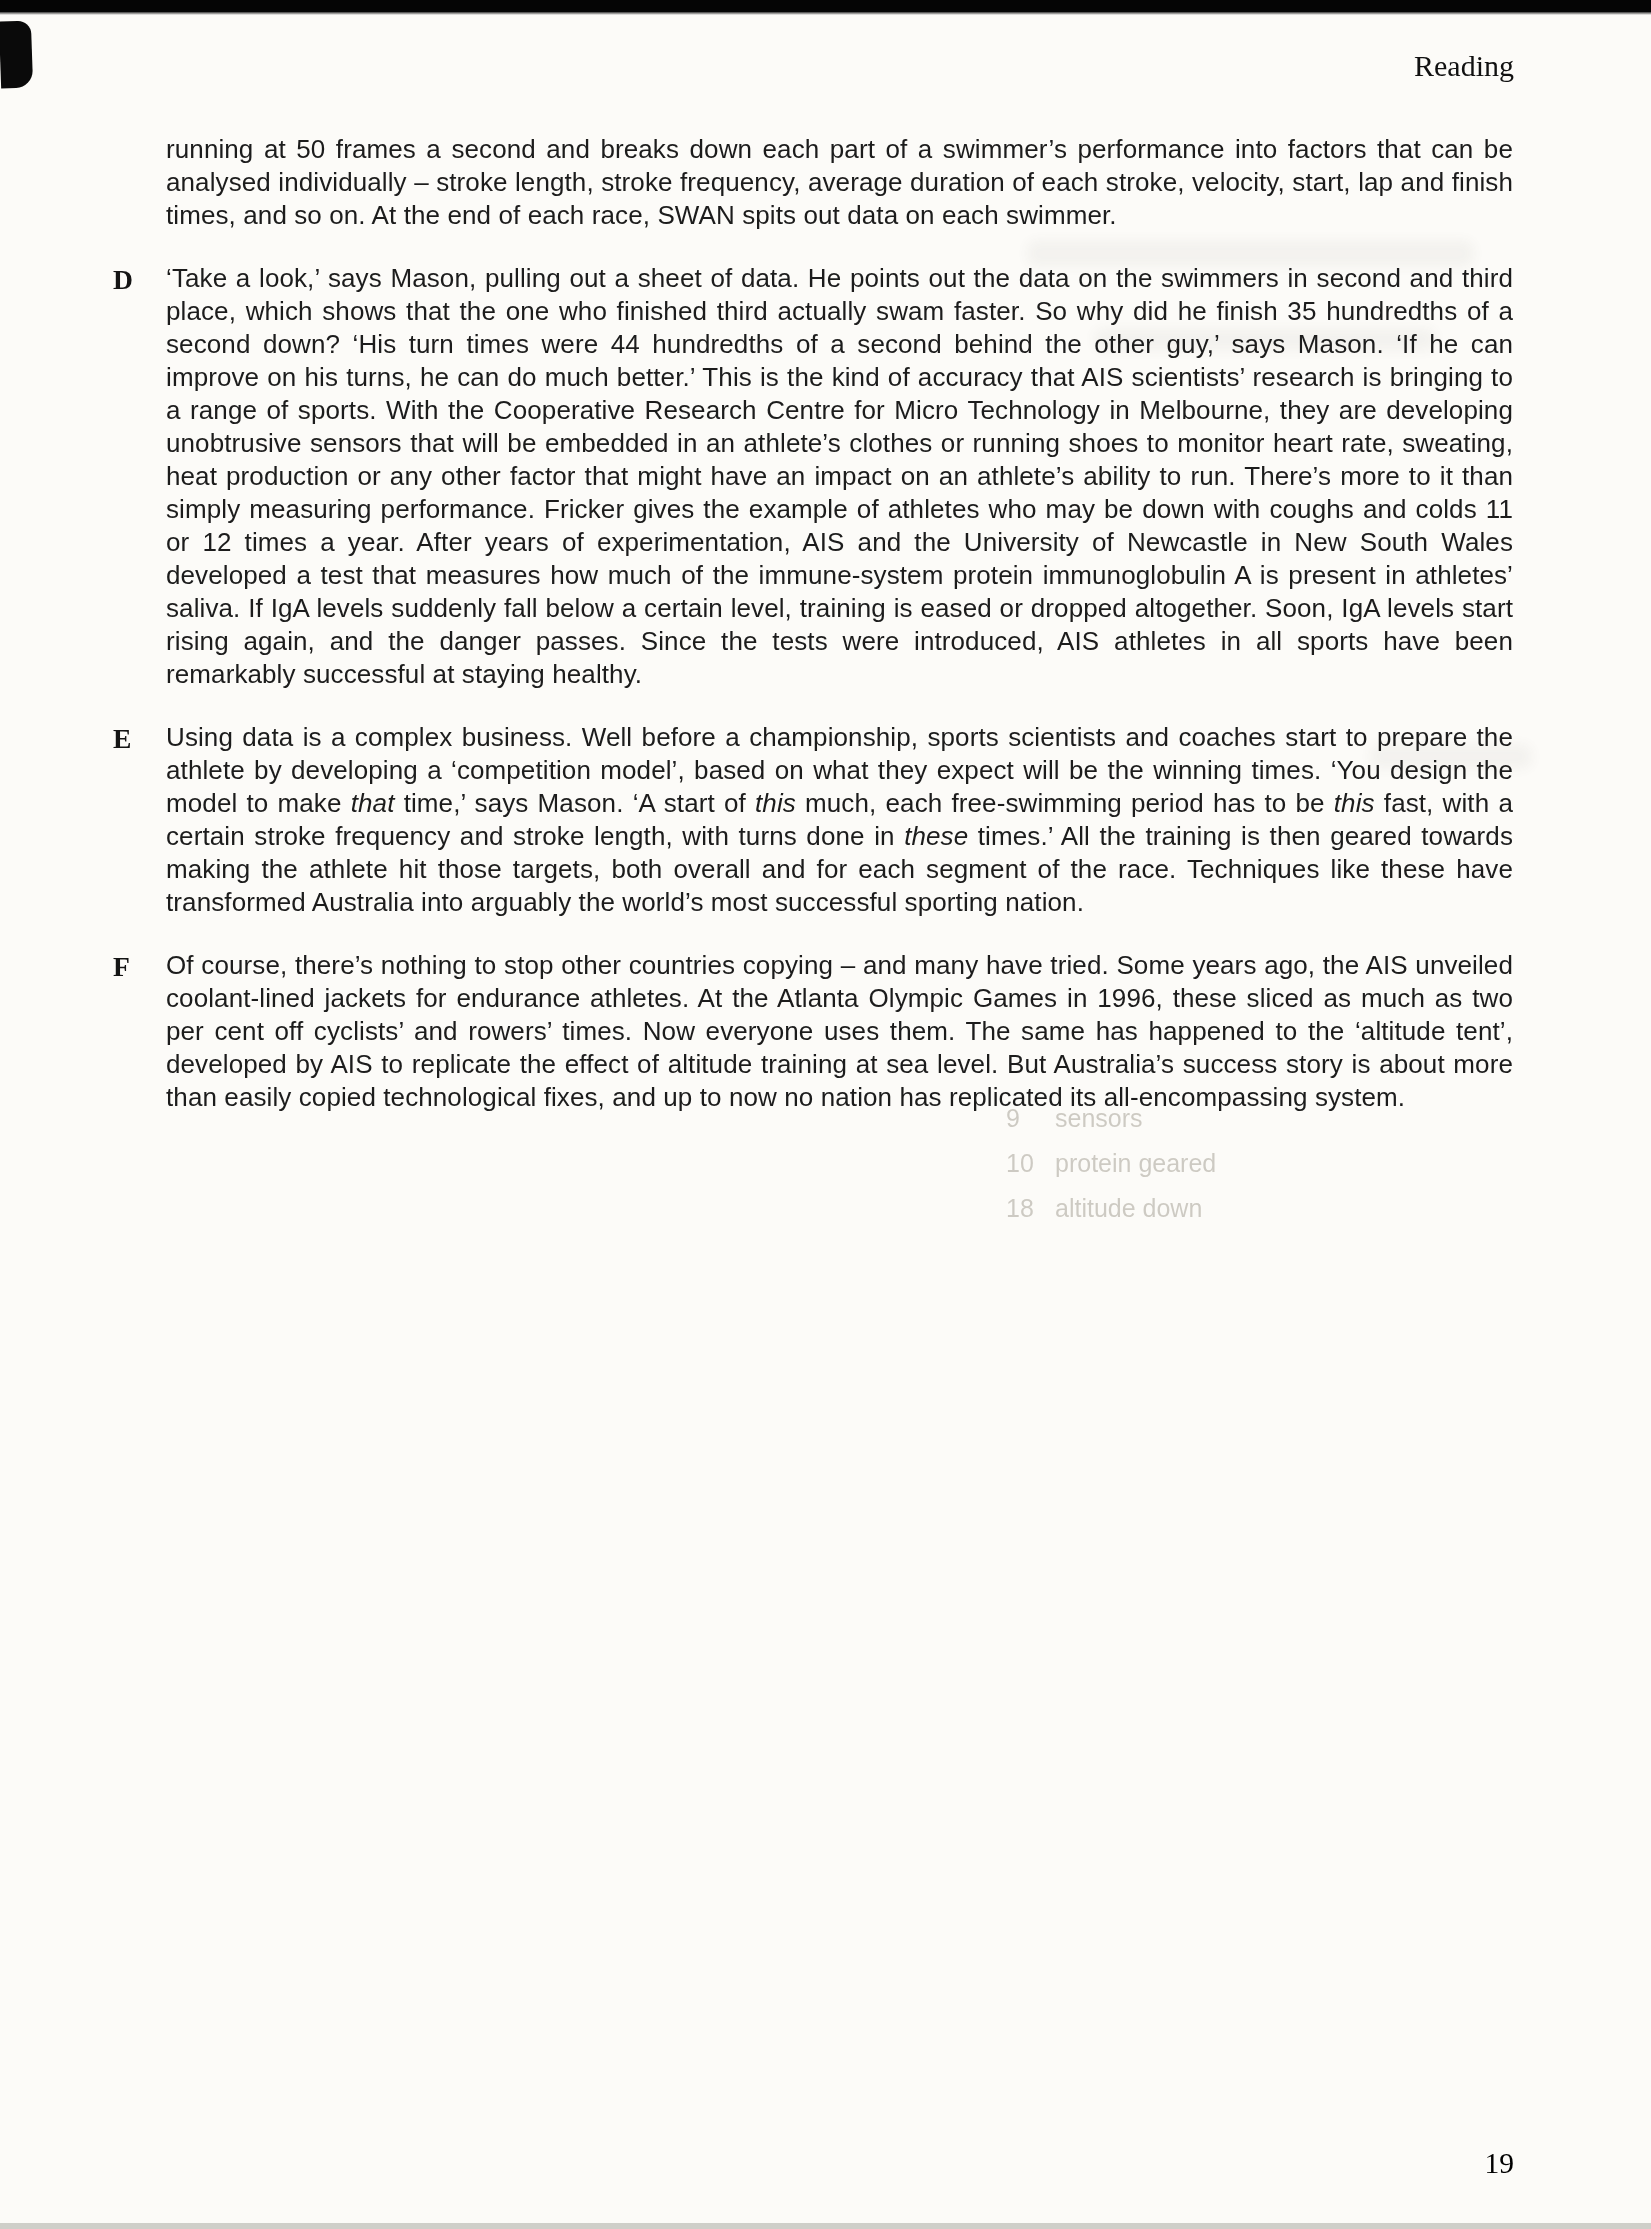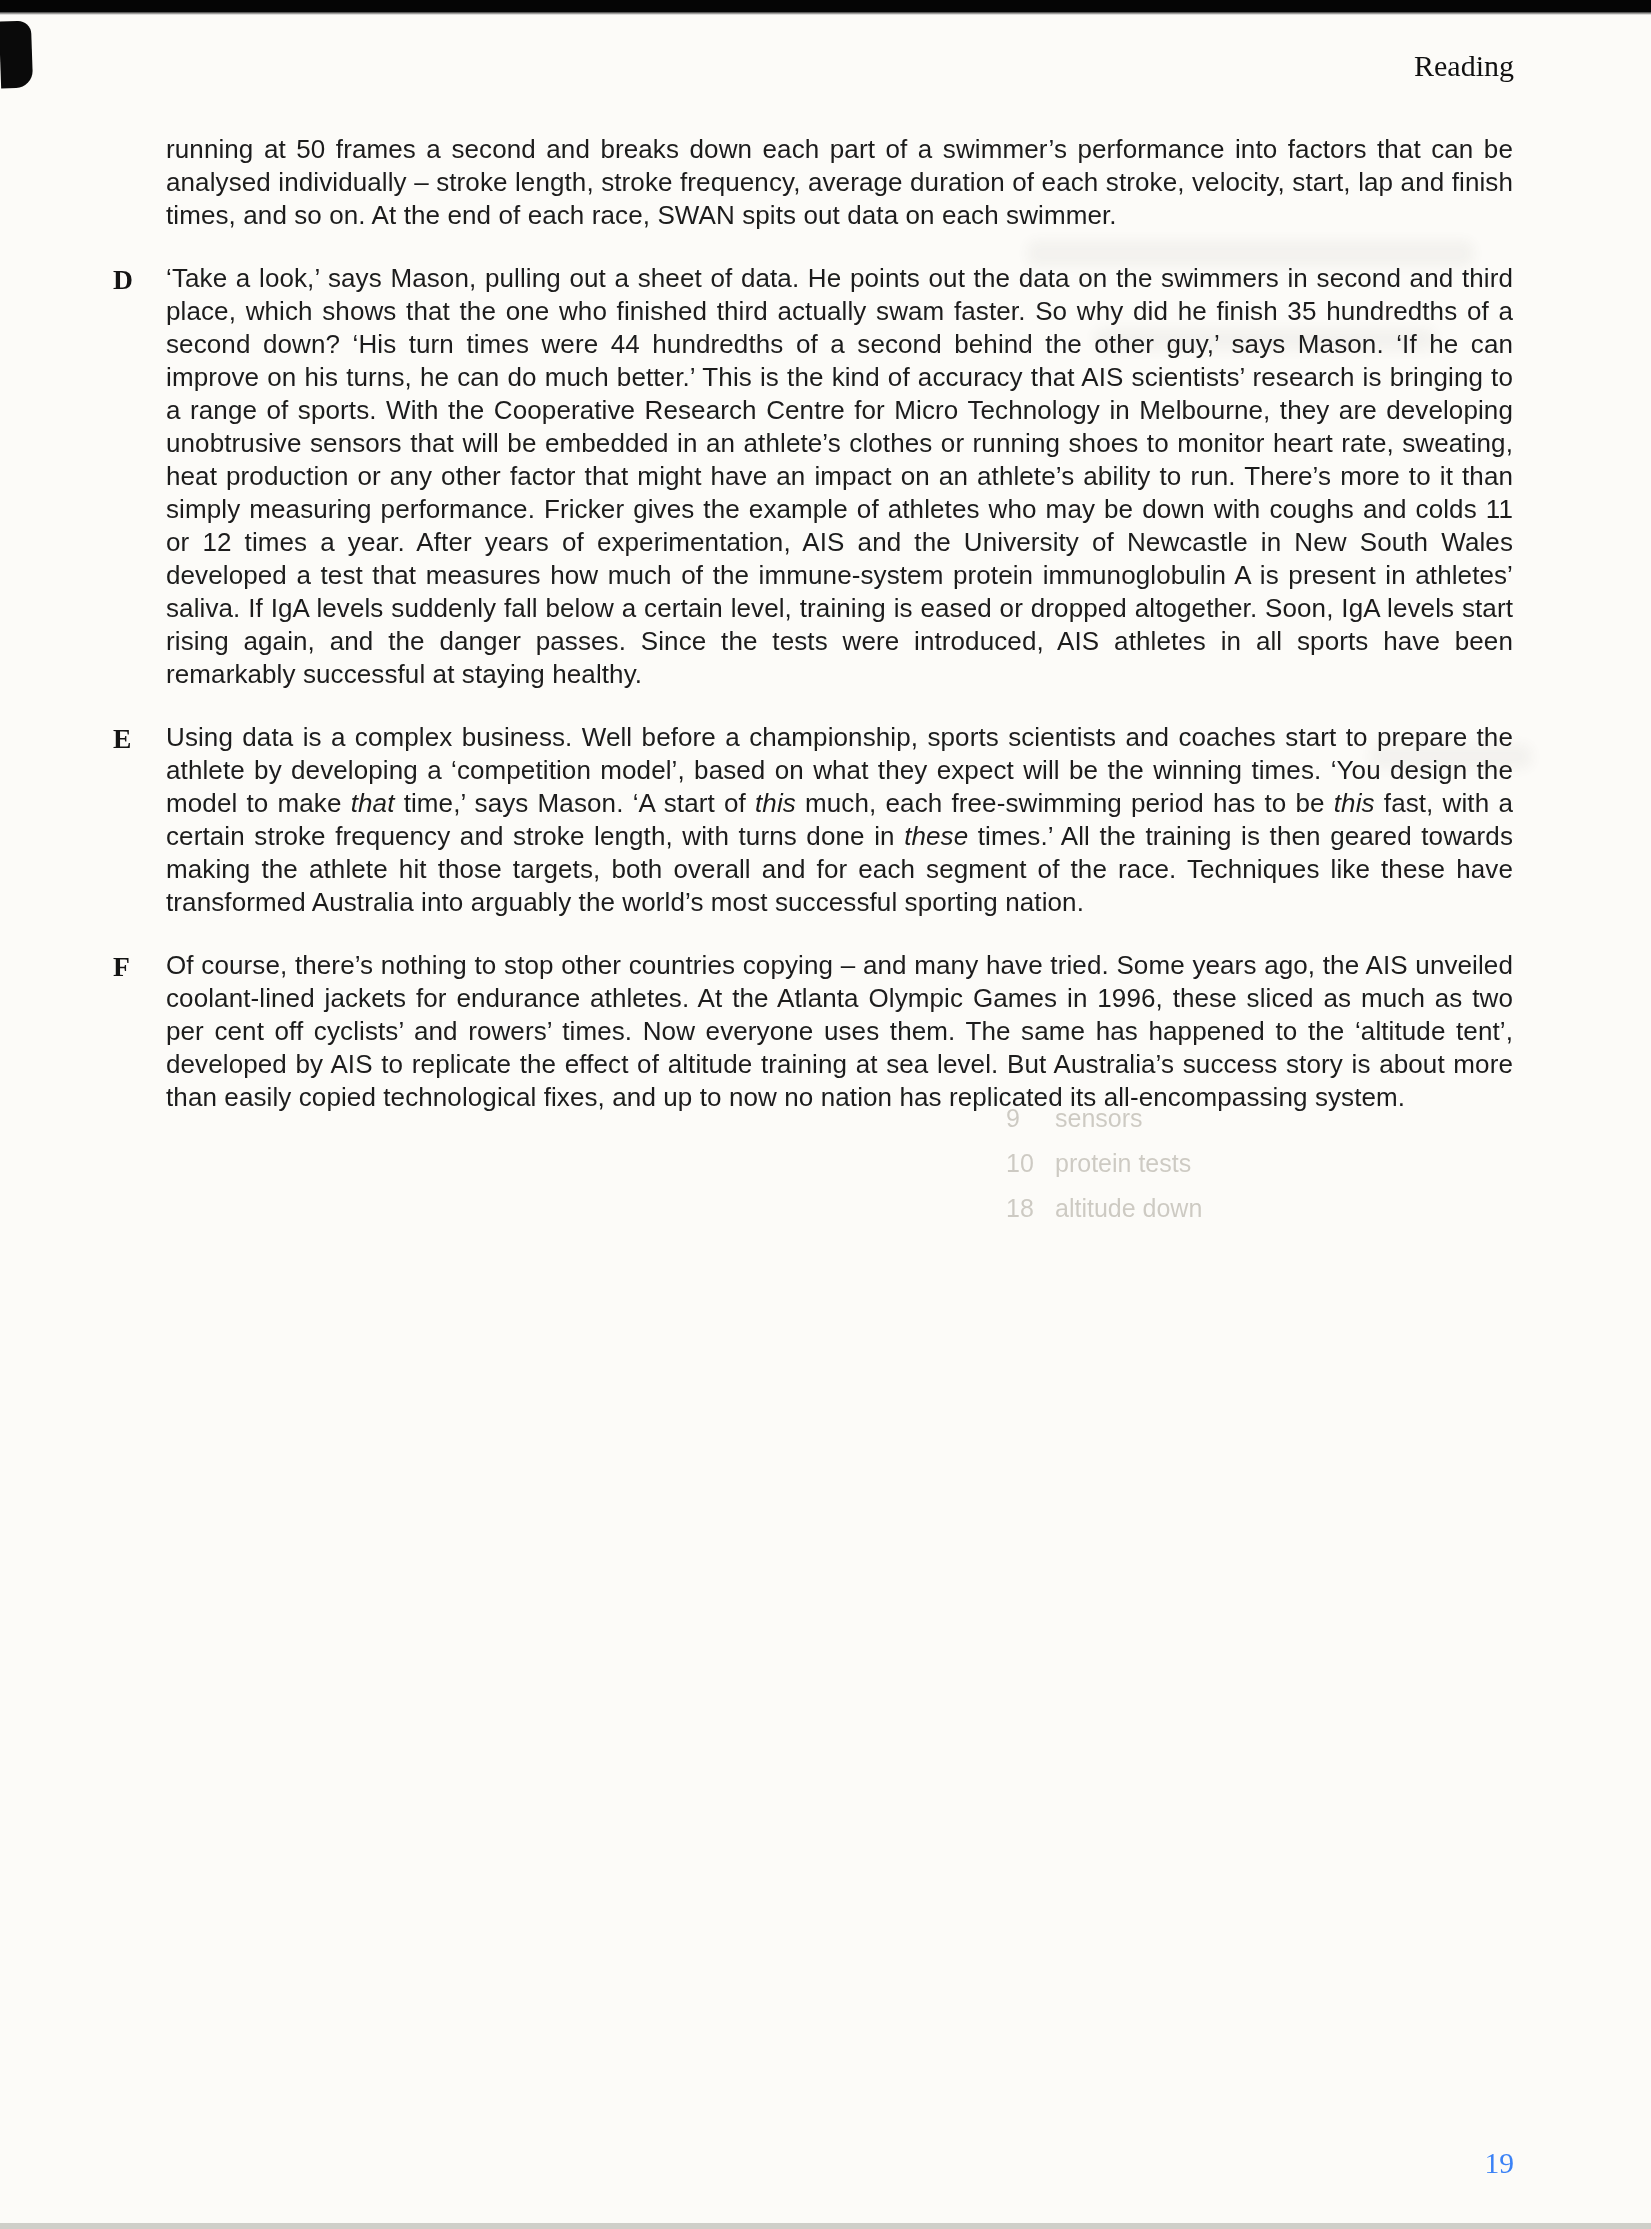--- a/index.html
+++ b/index.html
@@ -116,21 +116,21 @@
   .ghost .ghost-line { display: flex; }
   .ghost .ghost-num { width: 49px; }
 
   
   .page-number {
     position: absolute;
     right: 137px;
     bottom: 49px;
     font-family: "Liberation Serif", serif;
     font-size: 29.5px;
-    color: #3b82f6;
+    color: #000000;
   }
 </style>
 </head>
 <body>
 
 <div class="page">
 
   <div class="scan-bar-top"></div>
   <div class="scan-blob"></div>
   <div class="smudge s1"></div>
@@ -163,21 +163,21 @@
 
   </main>
 
   <div class="ghost">
     <div class="ghost-line">
       <span class="ghost-num">9</span>
       <span>sensors</span>
     </div>
     <div class="ghost-line">
       <span class="ghost-num">10</span>
-      <span>protein tests</span>
+      <span>protein geared</span>
     </div>
     <div class="ghost-line">
       <span class="ghost-num">18</span>
       <span>altitude down</span>
     </div>
   </div>
 
   <div class="page-number">19</div>
 
   <div class="scan-bar-bottom"></div>

